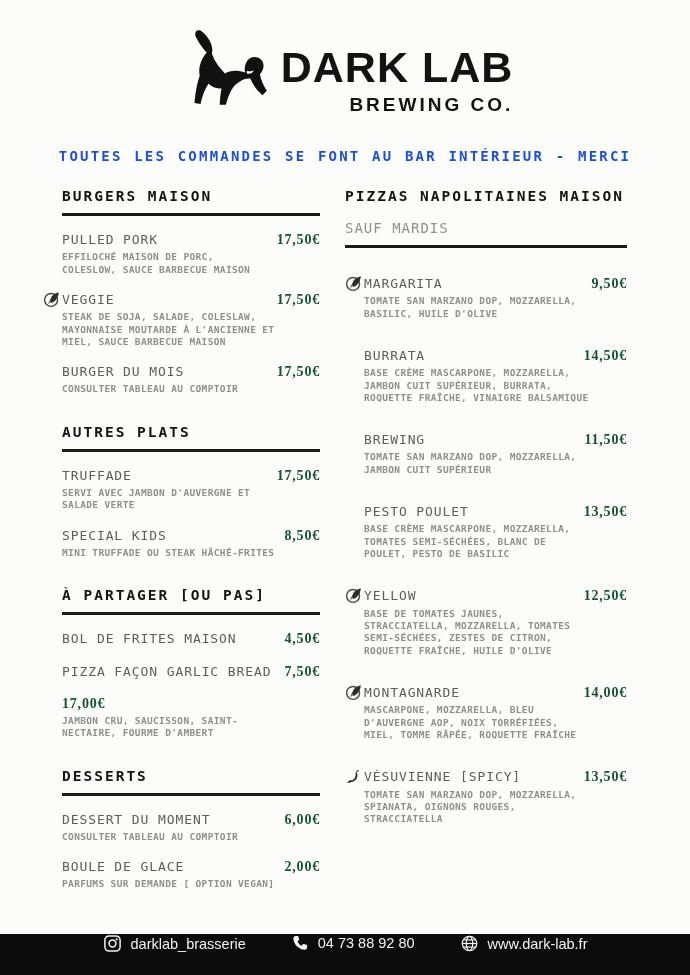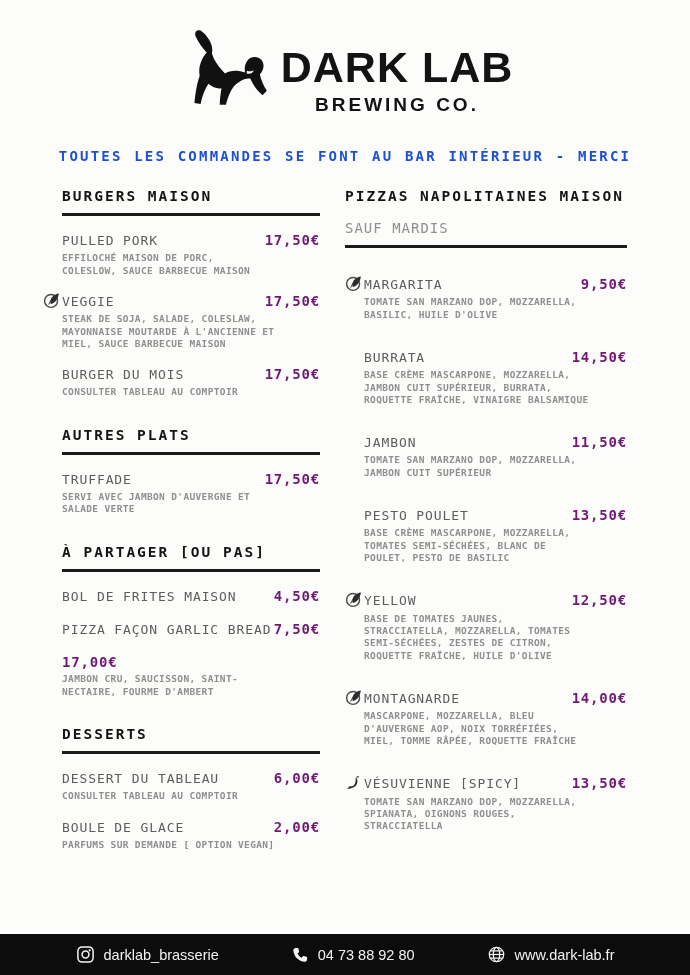--- a/index.html
+++ b/index.html
@@ -12,21 +12,21 @@
     overflow:hidden;
     color:#161616;
   }
 
   
   .logo-row {
     display:flex; align-items:center; justify-content:center;
     padding-top:28px; gap:8px;
   }
   .dog-wrap { width:96px; height:96px; flex:none; }
-  .wordmark { text-align:center; font-family:"Liberation Sans", sans-serif;margin-top:9px; }
+  .wordmark { text-align:right; font-family:"Liberation Sans", sans-serif;margin-top:9px; }
   .brand-name {
     font-size:43px; font-weight:900; letter-spacing:1px;
     line-height:1; color:#131313; white-space:nowrap;
   }
   .brand-sub {
     font-size:19px; font-weight:bold; letter-spacing:3px;
     color:#131313; margin-top:5px;
   }
   .notice {
     text-align:center; margin-top:24px;
@@ -58,36 +58,36 @@
   .item { margin-top:16px; position:relative; }
   .col-right .item { margin-top:28px; padding-left:19px; }
   .item-row {
     display:flex; justify-content:space-between; align-items:baseline;
     gap:0; white-space:nowrap;
   }
   .item-name {
     font-size:13px; letter-spacing:0.9px; color:#5d5d5d; line-height:1.25;
   }
   .item-price {
-    font-size:14px; font-weight:bold; color:#701a75; letter-spacing:0.8px;
+    font-size:14px; font-weight:bold; color:#14532d; letter-spacing:0.8px;font-family:Liberation Serif, serif;
   }
   .item-desc {
     font-size:9.5px; line-height:1.3; letter-spacing:0.35px;
     color:#8f8f8f; margin-top:3px; white-space:pre-line;font-weight:bold;
   }
   .item-icon { position:absolute; top:-1px; width:17px; height:17px; }
   .col-left  .item-icon { left:-19px; }
   .col-right .item-icon { left:0; }
   .item-icon svg { width:17px; height:17px; display:block; }
 
   
   .footer {
     position:absolute; left:0; right:0; bottom:0; height:41px;
     background:#0c0c0c; color:#f2f2f2;
-    display:flex; align-items:center; justify-content:center; gap:72px;
+    display:flex; align-items:flex-start; justify-content:center; gap:45px;
     font-family:"Liberation Sans", sans-serif; font-size:14.5px;
   }
   .contact { display:flex; align-items:center; gap:9px; }
   .contact svg { display:block; }
 </style>
 </head>
 <body>
 
 <div class="page">
 
@@ -152,20 +152,27 @@
           <h2 class="section-title">AUTRES PLATS</h2>
           <div class="rule"></div>
           <div class="item">
             <div class="item-row">
               <span class="item-name">TRUFFADE</span>
               <span class="item-price">17,50€</span>
             </div>
             <div class="item-desc">SERVI AVEC JAMBON D'AUVERGNE ET
 SALADE VERTE</div>
           </div>
+          <div class="item">
+            <div class="item-row">
+              <span class="item-name">SPECIAL KIDS</span>
+              <span class="item-price">8,50€</span>
+            </div>
+            <div class="item-desc">MINI TRUFFADE OU STEAK HÂCHÉ-FRITES</div>
+          </div>
         </section>
         <section class="menu-section">
           <h2 class="section-title">À PARTAGER [OU PAS]</h2>
           <div class="rule"></div>
           <div class="item">
             <div class="item-row">
               <span class="item-name">BOL DE FRITES MAISON</span>
               <span class="item-price">4,50€</span>
             </div>
           </div>
@@ -181,21 +188,21 @@
             </div>
             <div class="item-desc">JAMBON CRU, SAUCISSON, SAINT-
 NECTAIRE, FOURME D'AMBERT</div>
           </div>
         </section>
         <section class="menu-section">
           <h2 class="section-title">DESSERTS</h2>
           <div class="rule"></div>
           <div class="item">
             <div class="item-row">
-              <span class="item-name">DESSERT DU TABLEAU</span>
+              <span class="item-name">DESSERT DU MOMENT</span>
               <span class="item-price">6,00€</span>
             </div>
             <div class="item-desc">CONSULTER TABLEAU AU COMPTOIR</div>
           </div>
           <div class="item">
             <div class="item-row">
               <span class="item-name">BOULE DE GLACE</span>
               <span class="item-price">2,00€</span>
             </div>
             <div class="item-desc">PARFUMS SUR DEMANDE [ OPTION VEGAN]</div>
@@ -226,21 +233,21 @@
             <div class="item-row">
               <span class="item-name">BURRATA</span>
               <span class="item-price">14,50€</span>
             </div>
             <div class="item-desc">BASE CRÈME MASCARPONE, MOZZARELLA,
 JAMBON CUIT SUPÉRIEUR, BURRATA,
 ROQUETTE FRAÎCHE, VINAIGRE BALSAMIQUE</div>
           </div>
           <div class="item">
             <div class="item-row">
-              <span class="item-name">JAMBON</span>
+              <span class="item-name">BREWING</span>
               <span class="item-price">11,50€</span>
             </div>
             <div class="item-desc">TOMATE SAN MARZANO DOP, MOZZARELLA,
 JAMBON CUIT SUPÉRIEUR</div>
           </div>
           <div class="item">
             <div class="item-row">
               <span class="item-name">PESTO POULET</span>
               <span class="item-price">13,50€</span>
             </div>

